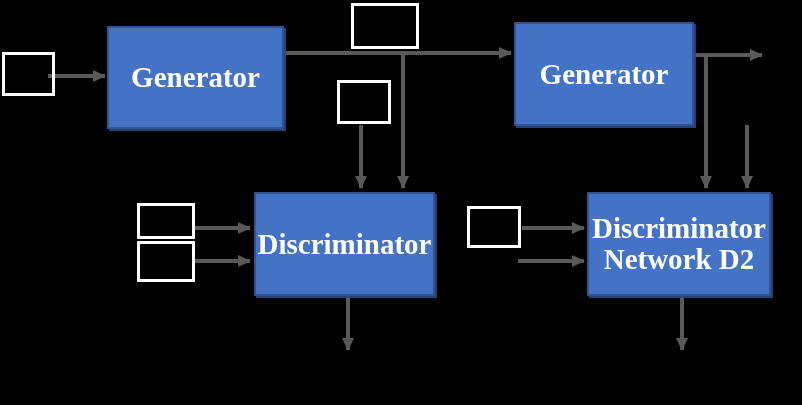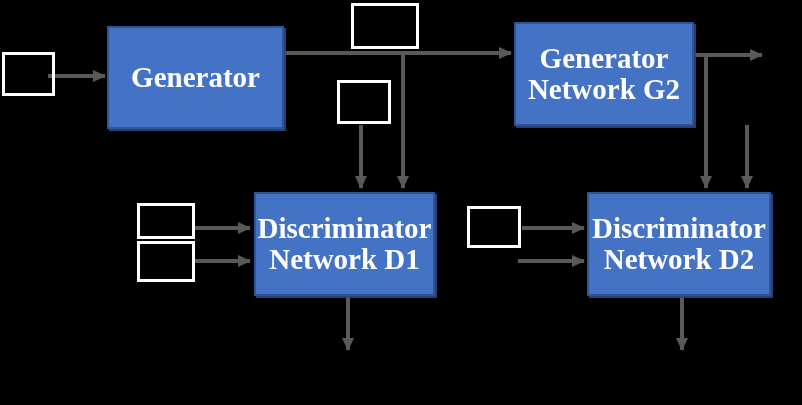--- a/index.html
+++ b/index.html
@@ -68,26 +68,24 @@
     <line class="arrow" x1="518" y1="261" x2="584" y2="261" marker-end="url(#ah)"></line>
     <line class="arrow" x1="682" y1="296" x2="682" y2="350" marker-end="url(#ah)"></line>
   </svg>
 
   <div class="node" id="node-g1">
     <span>Generator</span>
   </div>
 
   <div class="node" id="node-g2">
     <span>Generator</span>
-    <span>Network G2</span>
   </div>
 
   <div class="node" id="node-d1">
     <span>Discriminator</span>
-    <span>Network D1</span>
   </div>
 
   <div class="node" id="node-d2">
     <span>Discriminator</span>
     <span>Network D2</span>
   </div>
 
   <div class="pbox" id="pbox-g1-input"></div>
   <div class="pbox" id="pbox-g1-output"></div>
   <div class="pbox" id="pbox-d1-top-input"></div>

